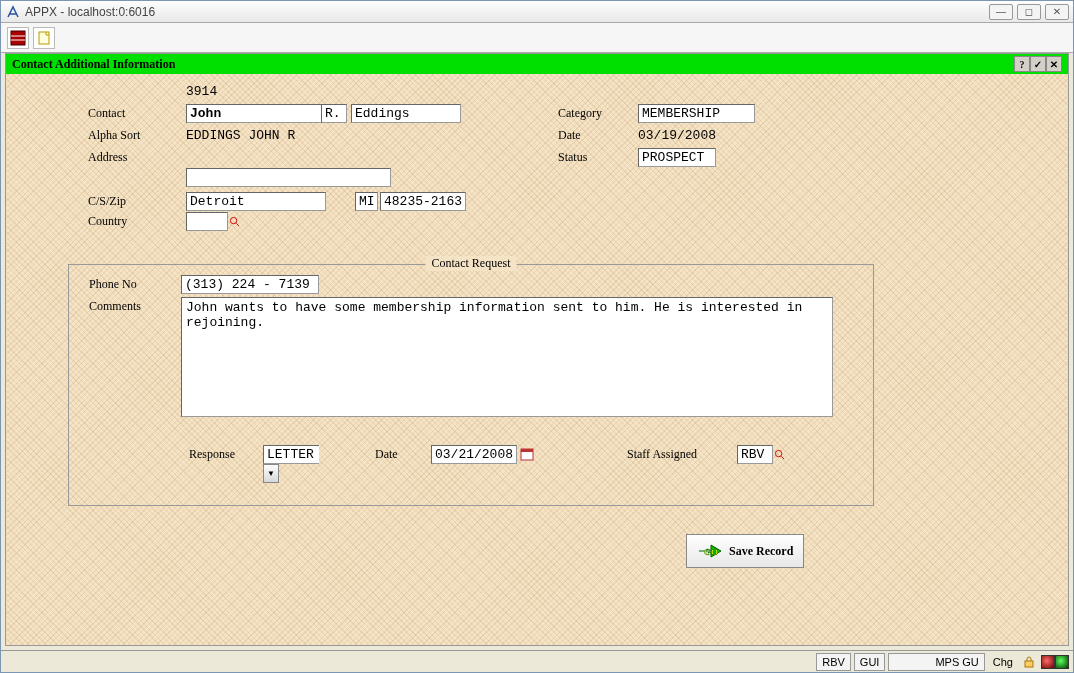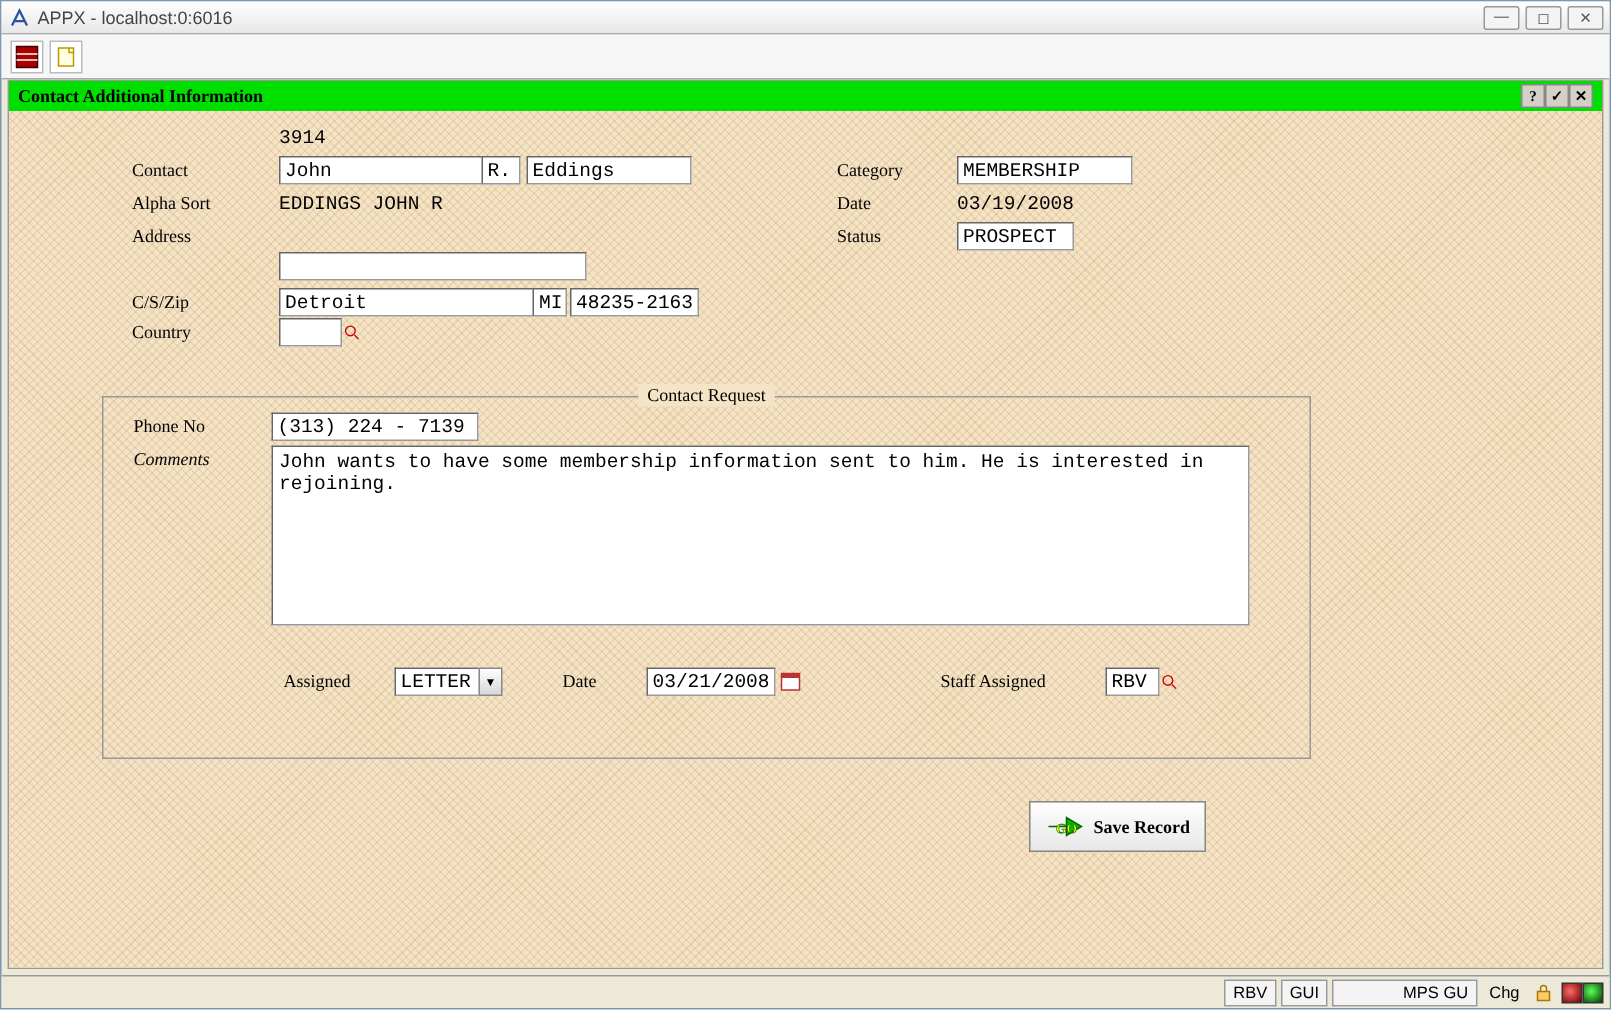--- a/index.html
+++ b/index.html
@@ -88,32 +88,32 @@
         <div class="hctrl">✓</div>
         <div class="hctrl">✕</div>
       </div>
     </div>
 
     <div class="form-area hatched">
 
       <div class="static-mono" style="left:180px; top:10px;">3914</div>
 
       <div class="lbl" style="left:82px; top:32px;">Contact</div>
-      <input class="tin" style="position: absolute; left: 180px; top: 30px; width: 156px;" value="John">
+      <input class="tin" style="position: absolute; left: 180px; top: 30px; width: 156px; font-weight: bold;" value="John">
       <input class="tin" style="position: absolute; left: 315px; top: 30px; width: 26px;" value="R.">
       <input class="tin" style="position: absolute; left: 345px; top: 30px; width: 110px;" value="Eddings">
 
       <div class="lbl" style="left:82px; top:54px;">Alpha Sort</div>
       <div class="static-mono" style="left:180px; top:54px;">EDDINGS JOHN R</div>
 
       <div class="lbl" style="left:82px; top:76px;">Address</div>
       <input class="tin" style="position: absolute; left: 180px; top: 94px; width: 205px;">
 
       <div class="lbl" style="left:82px; top:120px;">C/S/Zip</div>
-      <input class="tin" style="position: absolute; left: 180px; top: 118px; width: 179px;" value="Detroit">
+      <input class="tin" style="position: absolute; left: 180px; top: 118px; width: 140px;" value="Detroit">
       <input class="tin" style="position: absolute; left: 349px; top: 118px; width: 23px;" value="MI">
       <input class="tin" style="position: absolute; left: 374px; top: 118px; width: 86px;" value="48235-2163">
 
       <div class="lbl" style="left:82px; top:140px;">Country</div>
       <div class="lookup" style="position:absolute; left:180px; top:138px;">
         <input class="tin" style="width: 42px;">
         <span class="mag">
           <svg viewBox="0 0 12 12">
               <circle cx="5" cy="5" r="3.5" stroke="#c00" fill="none"></circle>
               <line x1="8" y1="8" x2="11" y2="11" stroke="#c00"></line>
@@ -129,25 +129,25 @@
 
       <div class="lbl" style="left:552px; top:76px;">Status</div>
       <input class="tin" style="position: absolute; left: 632px; top: 74px; width: 78px;" value="PROSPECT">
 
       <div class="fieldset" style="left:62px; top:190px; width:806px; height:242px;">
         <div class="legend hdr-hatch">Contact Request</div>
 
         <div class="lbl" style="left:20px; top:12px;">Phone No</div>
         <input class="tin" style="position: absolute; left: 112px; top: 10px; width: 138px;" value="(313) 224 - 7139">
 
-        <div class="lbl" style="left:20px; top:34px;font-style:italic;">Comments</div>
+        <div class="lbl" style="left:20px; top:34px;">Comments</div>
         <textarea class="comments" style="position: absolute; left: 112px; top: 32px; width: 652px; height: 120px;">John wants to have some membership information sent to him. He is interested in rejoining.</textarea>
 
-        <div class="lbl" style="left:120px; top:182px;">Assigned</div>
-        <div class="dropdown" style="position:absolute; left:194px; top:180px;">
+        <div class="lbl" style="left:120px; top:182px;">Response</div>
+        <div class="dropdown" style="position:absolute; left:194px; top:180px;flex-direction:column;">
           <input class="tin" style="width: 56px;" value="LETTER">
           <div class="dropbtn">▼</div>
         </div>
 
         <div class="lbl" style="left:306px; top:182px;">Date</div>
         <input class="tin" style="position: absolute; left: 362px; top: 180px; width: 86px;" value="03/21/2008">
         <span class="datebtn" style="position:absolute; left:450px; top:181px;">
           <svg width="14" height="14" viewBox="0 0 14 14">
               <rect x="1" y="2" width="12" height="11" fill="#fff" stroke="#b33"></rect>
               <rect x="1" y="2" width="12" height="3" fill="#b33"></rect>

